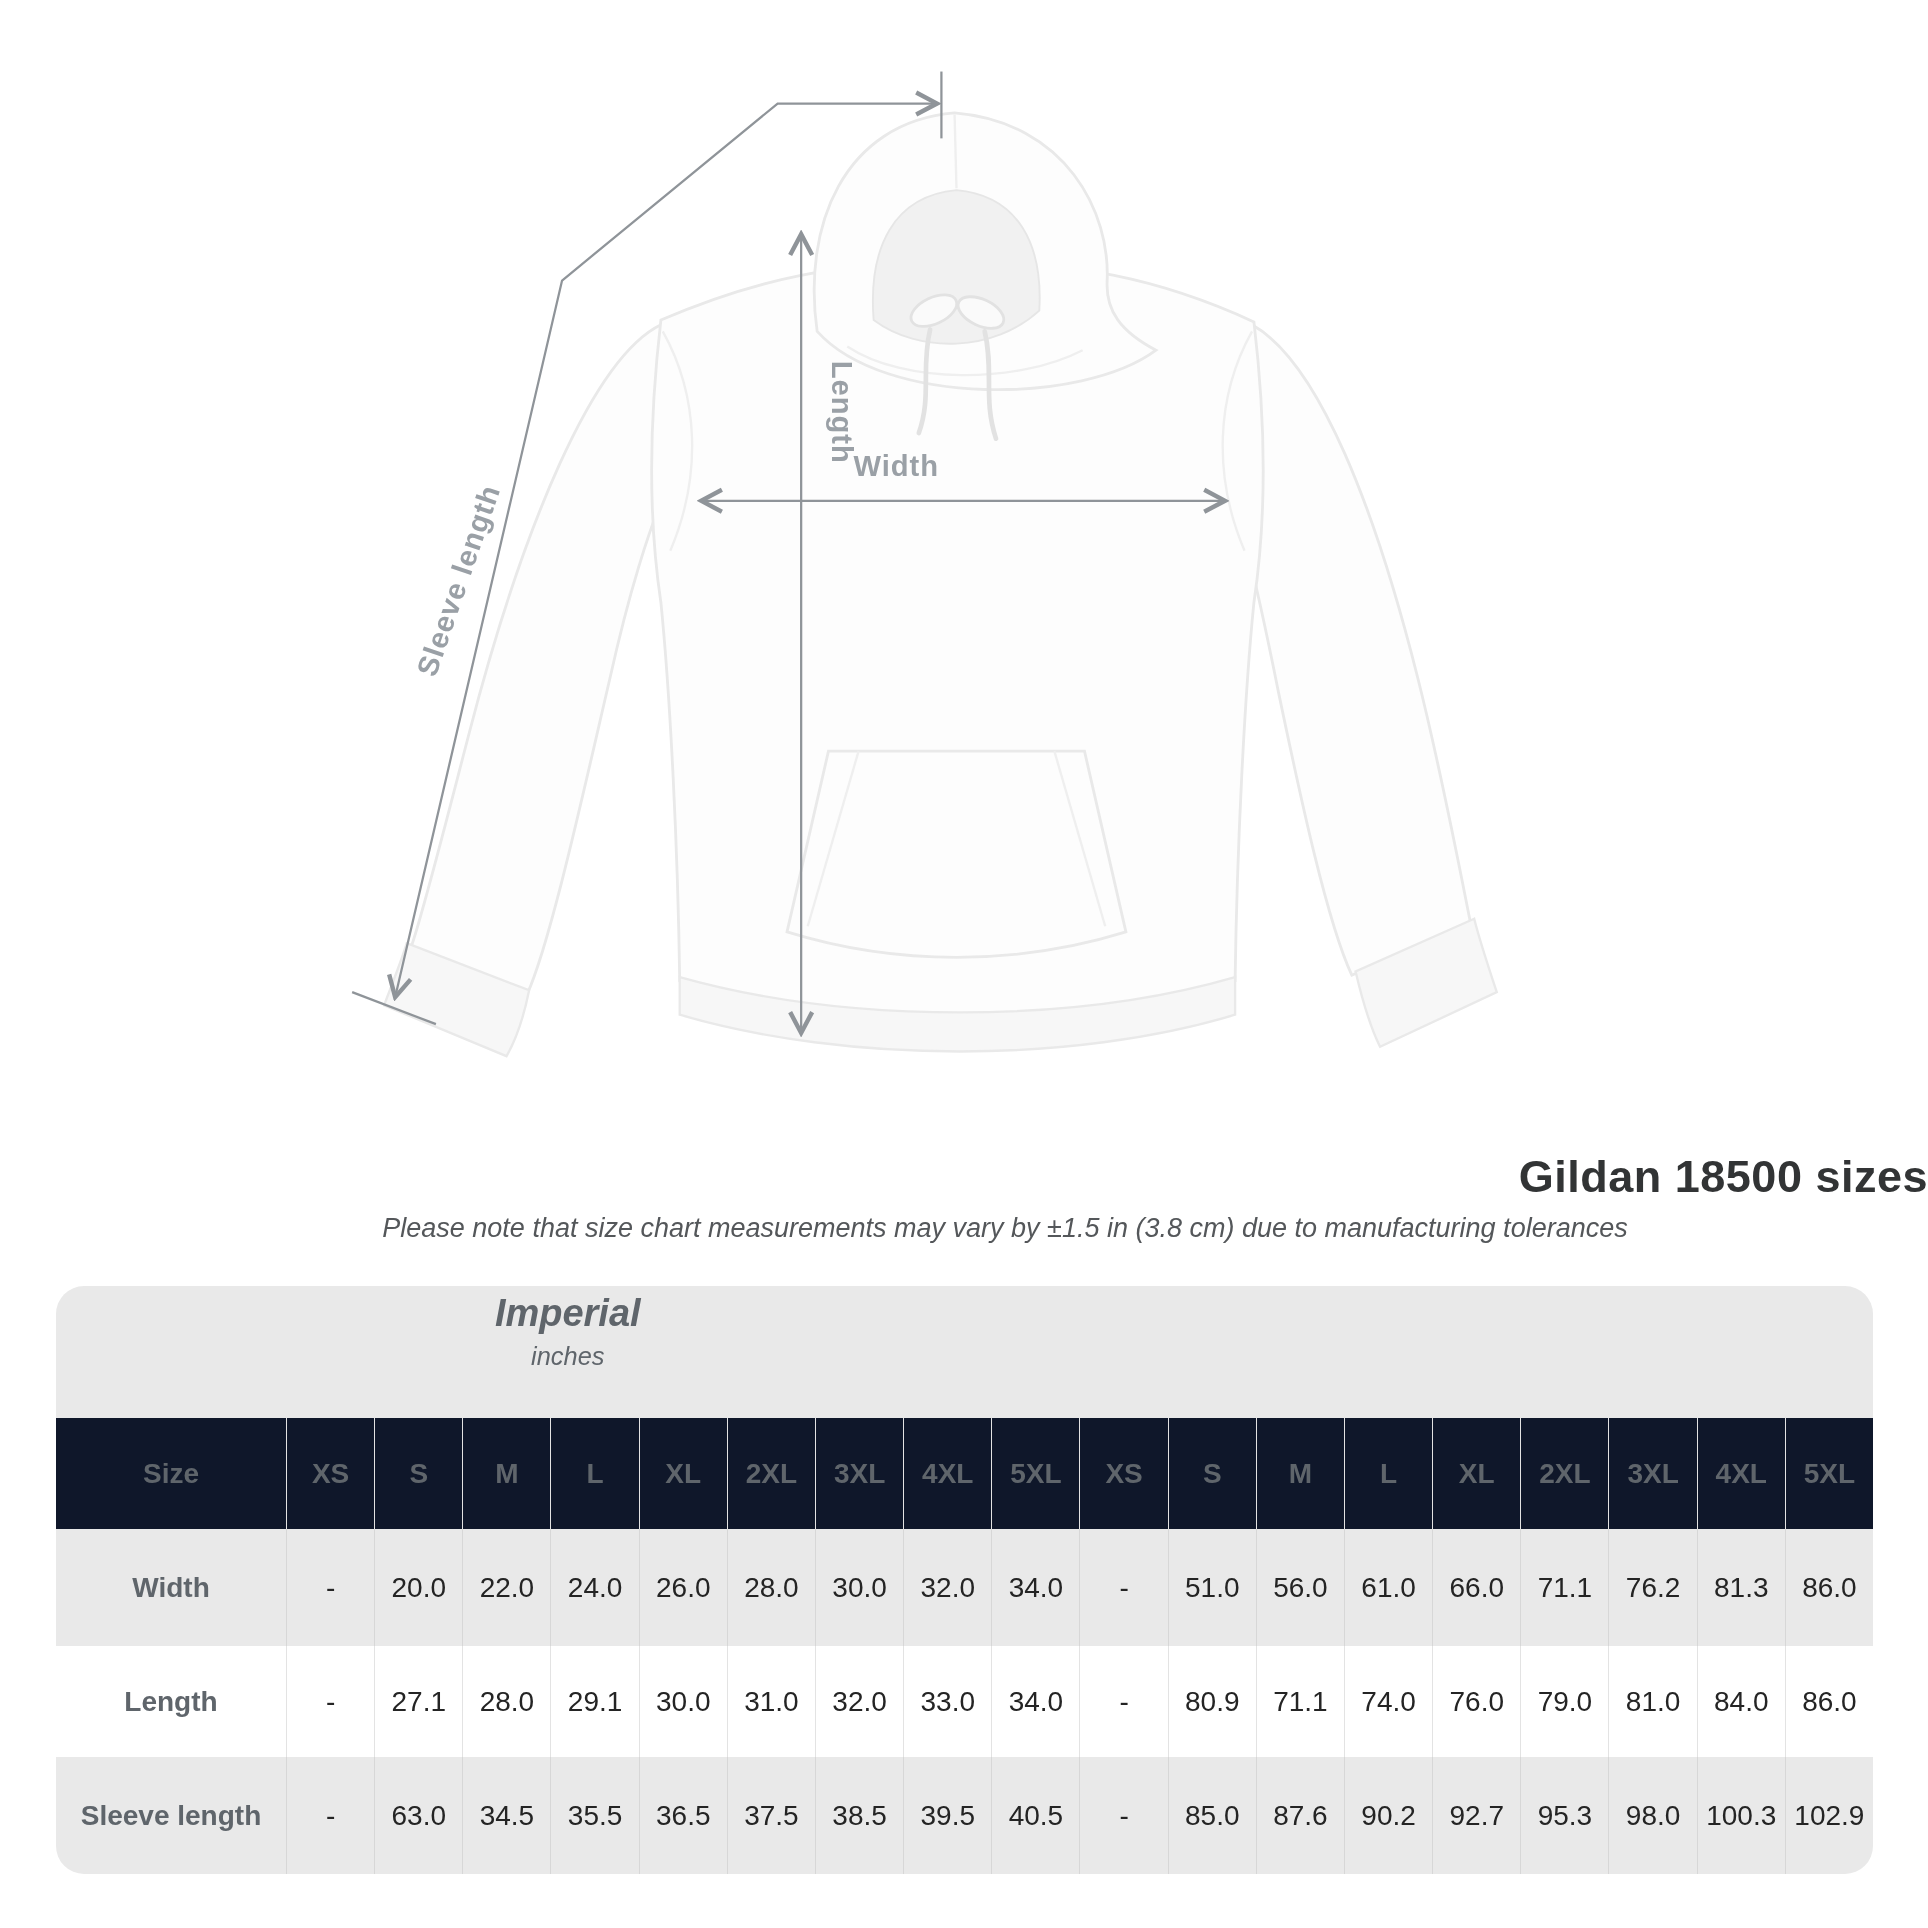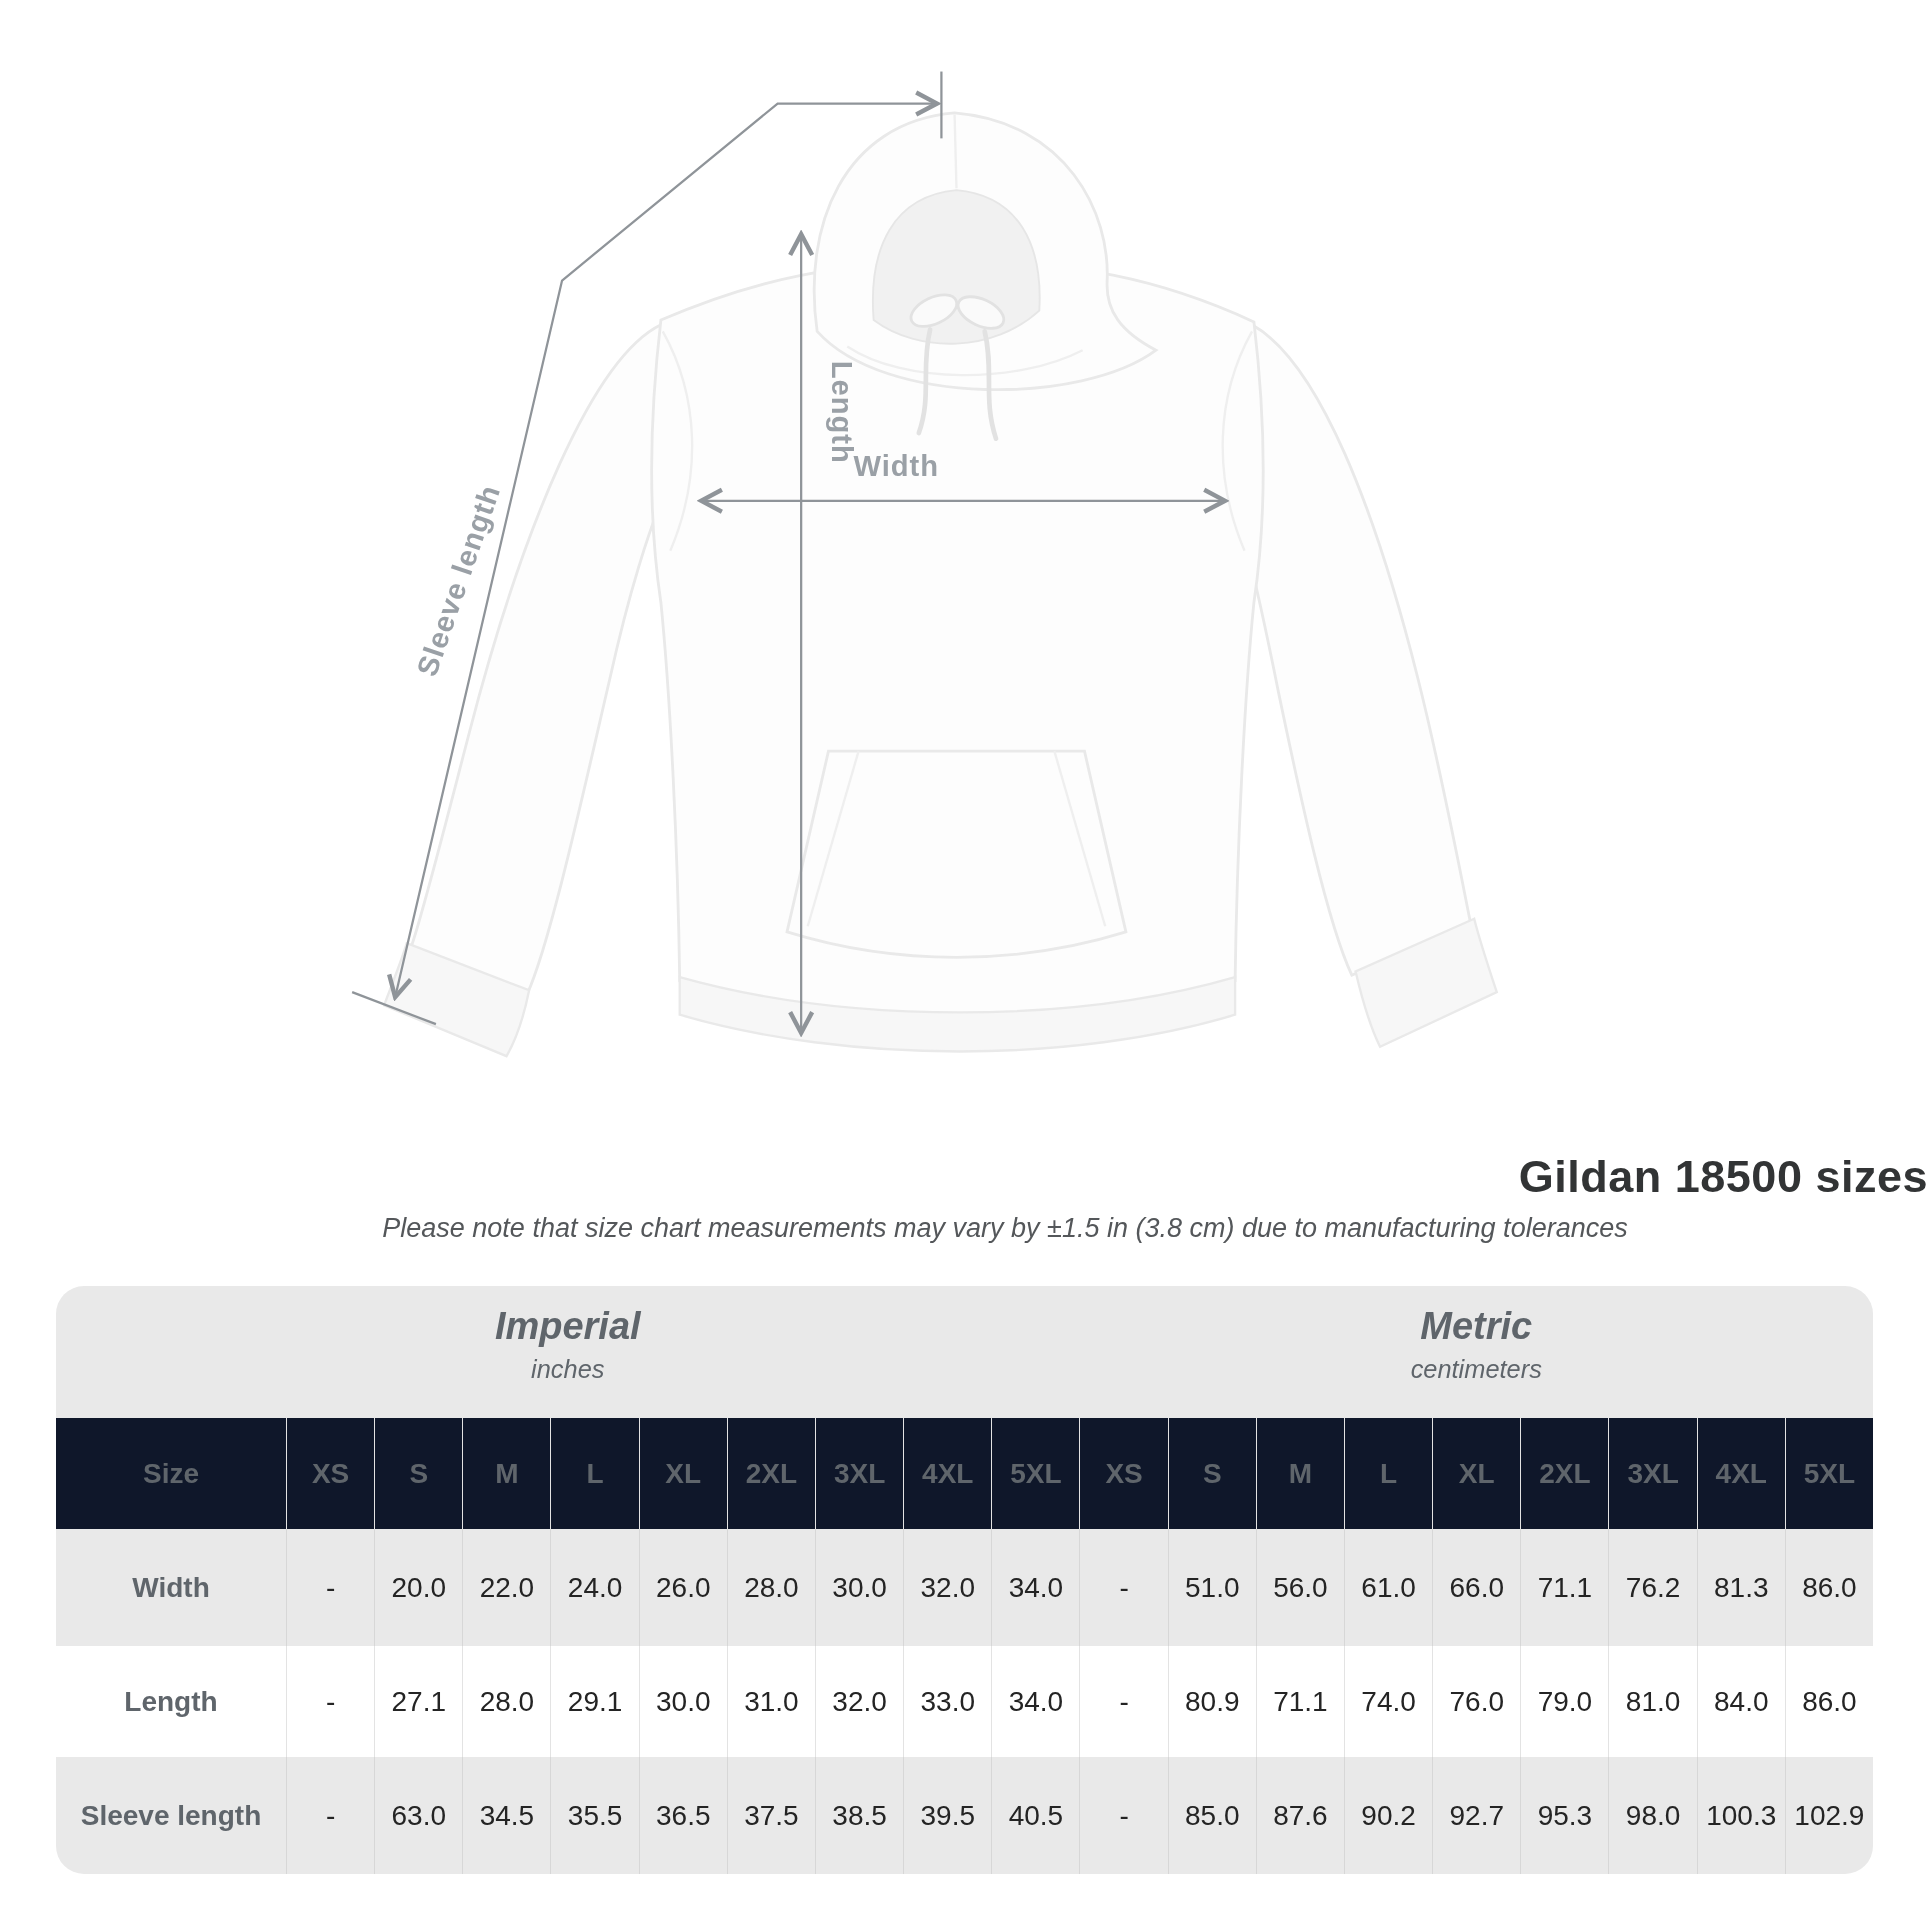--- a/index.html
+++ b/index.html
@@ -36,21 +36,21 @@
   .subtitle{
     position:absolute;left:0;top:1213px;width:100%;text-align:center;
     font-size:27px;font-style:italic;color:var(--subtitle);padding-left:41px;
   }
 
   .sizetable{position:absolute;left:56px;top:1286px;width:1817px;}
   .band{
     display:grid;grid-template-columns:230px repeat(18,1fr);
     background:var(--band);height:132px;border-radius:28px 28px 0 0;
   }
-  .group{display:flex;flex-direction:column;align-items:center;justify-content:flex-start;padding-top:20px;}
+  .group{display:flex;flex-direction:column;align-items:center;justify-content:flex-start;padding-top:7px;}
   .g-imp{grid-column:1 / 11;}
   .g-met{grid-column:11 / 20;}
   .g-label{font-size:38px;font-weight:bold;font-style:italic;color:var(--head-text);line-height:1.1;}
   .g-sub{font-size:25.4px;font-style:italic;color:var(--head-text);margin-top:7.5px;}
 
   .trow{display:grid;grid-template-columns:230px repeat(18,1fr);}
   .trow .cell{
     display:flex;align-items:center;justify-content:center;
     font-size:28px;color:var(--cell-text);
   }
@@ -122,24 +122,20 @@
   </svg>
 
   <div class="title">Gildan 18500 sizes</div>
   <div class="subtitle">Please note that size chart measurements may vary by ±1.5 in (3.8 cm) due to manufacturing tolerances</div>
 
   <div class="sizetable">
     <div class="band">
       <div class="group g-imp">
         <div class="g-label">Imperial</div>
         <div class="g-sub">inches</div>
-      </div>
-      <div class="group g-met">
-        <div class="g-label">Metric</div>
-        <div class="g-sub">centimeters</div>
       </div>
     </div>
     <div class="trow r-sizes" id="row-sizes">
         <div class="cell label">Size</div>
         <div class="cell head">XS</div>
         <div class="cell head">S</div>
         <div class="cell head">M</div>
         <div class="cell head">L</div>
         <div class="cell head">XL</div>
         <div class="cell head">2XL</div>

